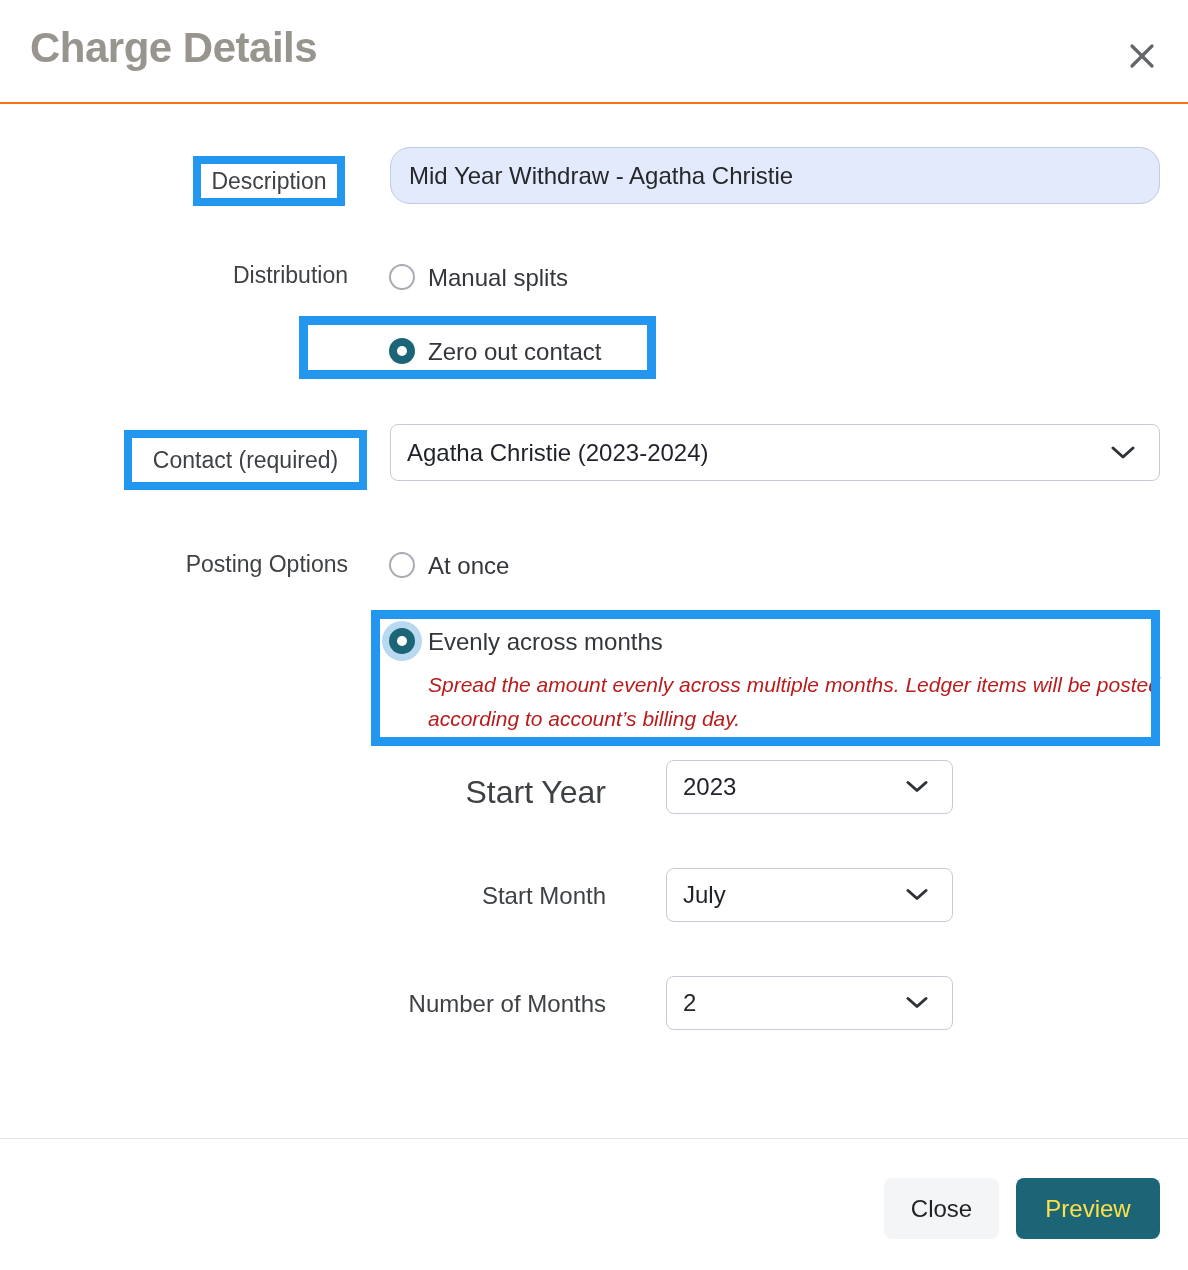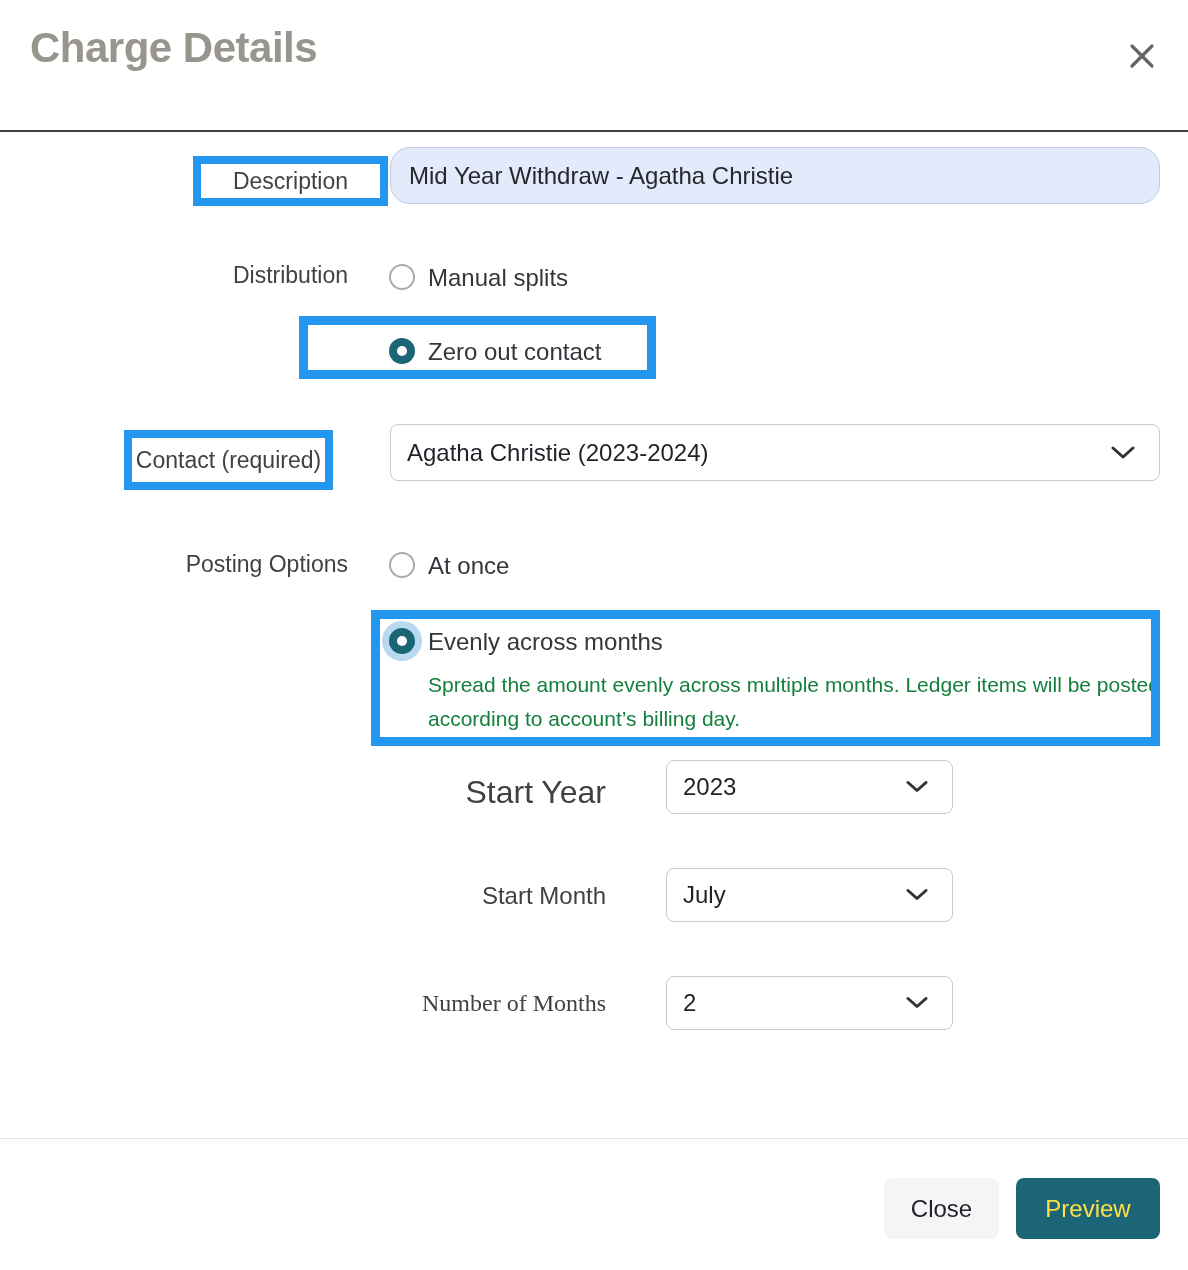--- a/index.html
+++ b/index.html
@@ -7,21 +7,21 @@
     --accent-teal:#1b6577;
     --input-highlight:#e2eafc;
     --halo:#b9d9f1;
   }
   *{box-sizing:border-box;margin:0;padding:0;}
   html,body{background:#fff;}
   body{font-family:"Liberation Sans",sans-serif;}
   .modal{position:relative;width:1188px;height:1270px;background:#fff;overflow:hidden;}
 
   
-  .modal-header{position:absolute;left:0;top:0;width:100%;height:132px;border-bottom:2px solid #404040;}
+  .modal-header{position:absolute;left:0;top:0;width:100%;height:104px;border-bottom:2px solid #f97316;}
   .modal-title{position:absolute;left:30px;top:24px;font-size:42px;font-weight:700;color:#98948e;letter-spacing:-0.5px;}
   .modal-close{position:absolute;right:26px;top:36px;width:40px;height:40px;background:none;border:none;cursor:pointer;display:flex;align-items:center;justify-content:center;}
 
   
   .left-label{position:absolute;font-size:23px;color:#3f4245;text-align:right;}
   .label-highlight{position:absolute;border:8px solid var(--annotation);background:#fff;display:flex;align-items:center;justify-content:center;font-size:23px;color:#3f4245;}
   .annotation{position:absolute;border:9px solid var(--annotation);pointer-events:none;z-index:5;background:transparent;}
 
   .text-input{position:absolute;border:1px solid #bfcae4;border-radius:20px;background:var(--input-highlight);
     font-family:"Liberation Sans",sans-serif;font-size:24px;color:#26282c;padding:0 18px;outline:none;}
@@ -30,37 +30,37 @@
     font-size:24px;color:#1f2228;padding:0 16px;cursor:pointer;}
   .select .chevron{position:absolute;right:24px;top:50%;transform:translateY(-50%);}
 
   .radio-row{position:absolute;display:flex;cursor:pointer;}
   .radio{width:26px;height:26px;border-radius:50%;border:2px solid #a9adb3;background:#fff;flex:0 0 auto;}
   .radio.selected{border:none;background:var(--accent-teal);display:flex;align-items:center;justify-content:center;}
   .radio.selected .dot{width:10px;height:10px;border-radius:50%;background:#fff;}
   .radio.halo{box-shadow:0 0 0 7px var(--halo);}
   .radio-label{font-size:24px;color:#33363b;margin-left:13px;}
 
-  .hint-text{position:absolute;font-size:21px;color:#15803d;line-height:34px;width:740px;}
+  .hint-text{position:absolute;font-size:21px;font-style:italic;color:#b91c1c;line-height:34px;width:740px;}
 
   
   .footer-divider{position:absolute;left:0;top:1138px;width:100%;height:1px;background:#e3e3e6;}
   .btn{position:absolute;top:1178px;height:61px;border:none;border-radius:8px;font-family:"Liberation Sans",sans-serif;
     font-size:24px;cursor:pointer;display:flex;align-items:center;justify-content:center;}
   .btn-close{left:884px;width:115px;background:#f4f5f7;color:#1f2226;text-align:right;}
   .btn-preview{left:1016px;width:144px;background:var(--accent-teal);color:#fde047;}
 
   
-  .pos-desc-highlight{left:193px;top:156px;width:195px;height:50px;}
+  .pos-desc-highlight{left:193px;top:156px;width:152px;height:50px;}
   .pos-desc-input{left:390px;top:147px;width:770px;height:57px;}
   .pos-dist-label{left:130px;top:262px;width:218px;}
   .pos-manual{left:389px;top:264px;}
   .pos-zero-annot{left:299px;top:316px;width:357px;height:63px;}
   .pos-zero{left:389px;top:338px;}
-  .pos-contact-highlight{left:124px;top:430px;width:209px;height:60px;}
+  .pos-contact-highlight{left:124px;top:430px;width:243px;height:60px;}
   .pos-contact-select{left:390px;top:424px;width:770px;height:57px;}
   .pos-posting-label{left:130px;top:551px;width:218px;}
   .pos-atonce{left:389px;top:552px;}
   .pos-evenly-annot{left:371px;top:610px;width:789px;height:136px;}
   .pos-evenly{left:389px;top:628px;}
   .pos-evenly-hint{left:428px;top:668px;}
   .pos-year-label{left:300px;top:774px;width:306px;}
   .pos-year-select{left:666px;top:760px;width:287px;height:54px;}
   .pos-month-label{left:300px;top:882px;width:306px;}
   .pos-month-select{left:666px;top:868px;width:287px;height:54px;}
@@ -145,21 +145,21 @@
   <div class="left-label pos-month-label" style="font-size:24px;">Start Month</div>
   <div class="select pos-month-select">
     <span>July</span>
     <span class="chevron" style="display:flex;">
       <svg width="22" height="13" viewBox="0 0 22 13">
         <polyline points="2,2 11,10 20,2" fill="none" stroke="#2f3337" stroke-width="3" stroke-linecap="round" stroke-linejoin="round"></polyline>
       </svg>
     </span>
   </div>
 
-  <div class="left-label pos-nmonths-label" style="font-size:24px;font-family:Liberation Serif, serif;">Number of Months</div>
+  <div class="left-label pos-nmonths-label" style="font-size:24px;">Number of Months</div>
   <div class="select pos-nmonths-select">
     <span>2</span>
     <span class="chevron" style="display:flex;">
       <svg width="22" height="13" viewBox="0 0 22 13">
         <polyline points="2,2 11,10 20,2" fill="none" stroke="#2f3337" stroke-width="3" stroke-linecap="round" stroke-linejoin="round"></polyline>
       </svg>
     </span>
   </div>
 
   <div class="footer-divider"></div>

